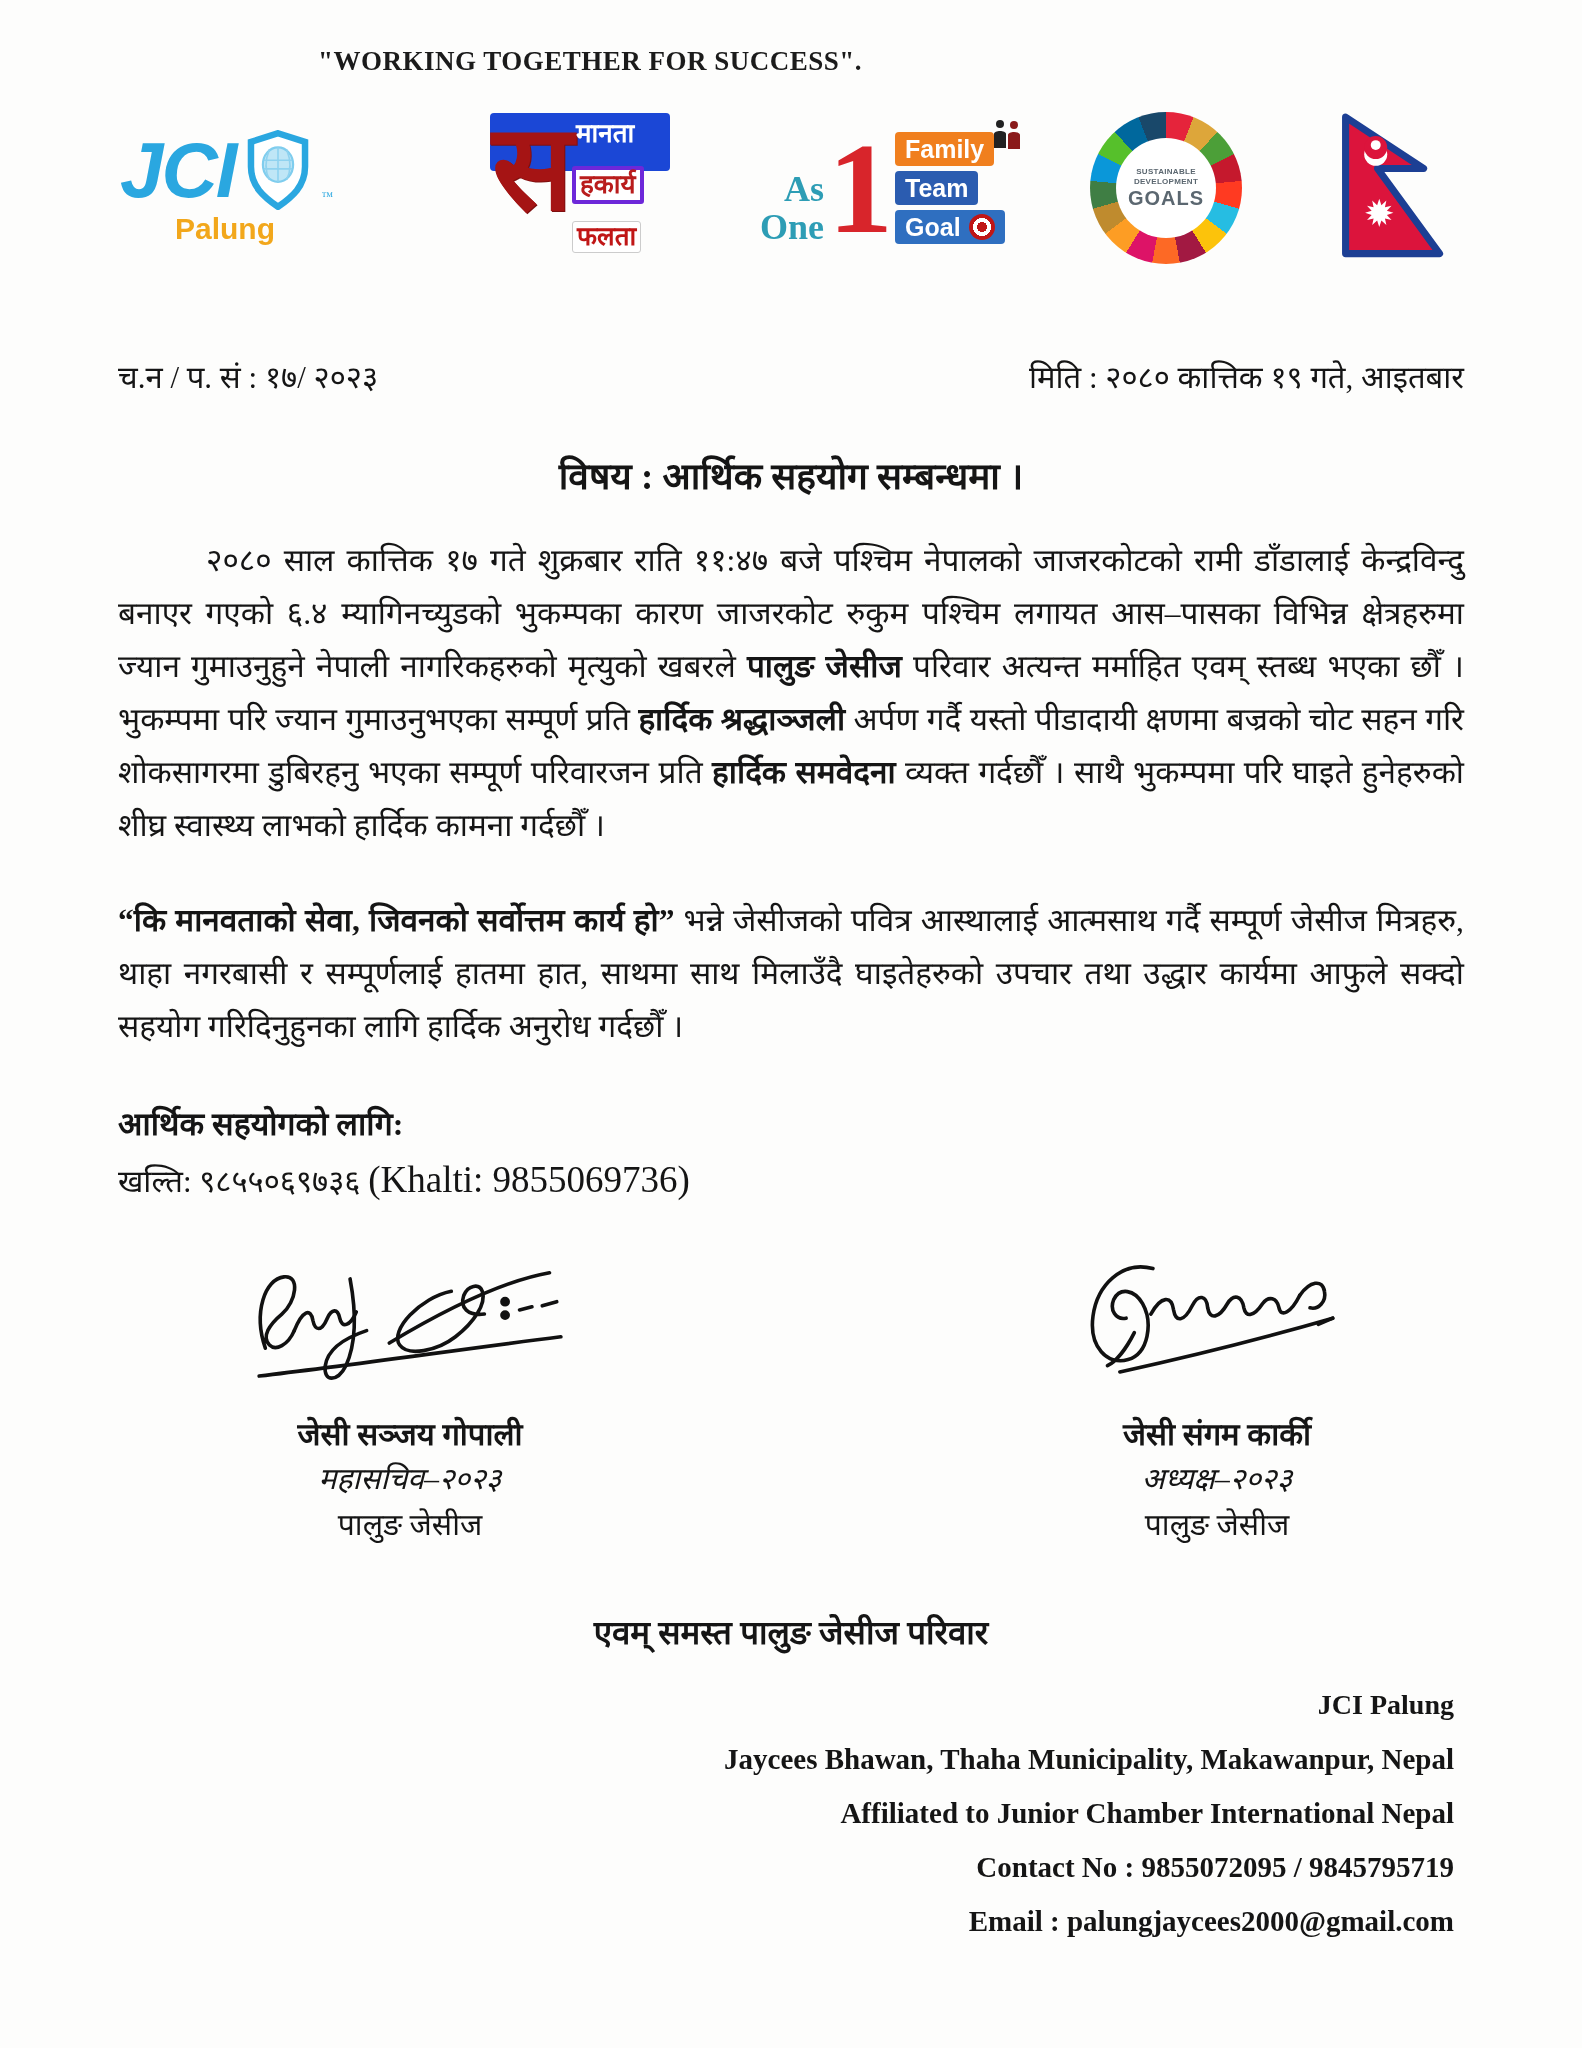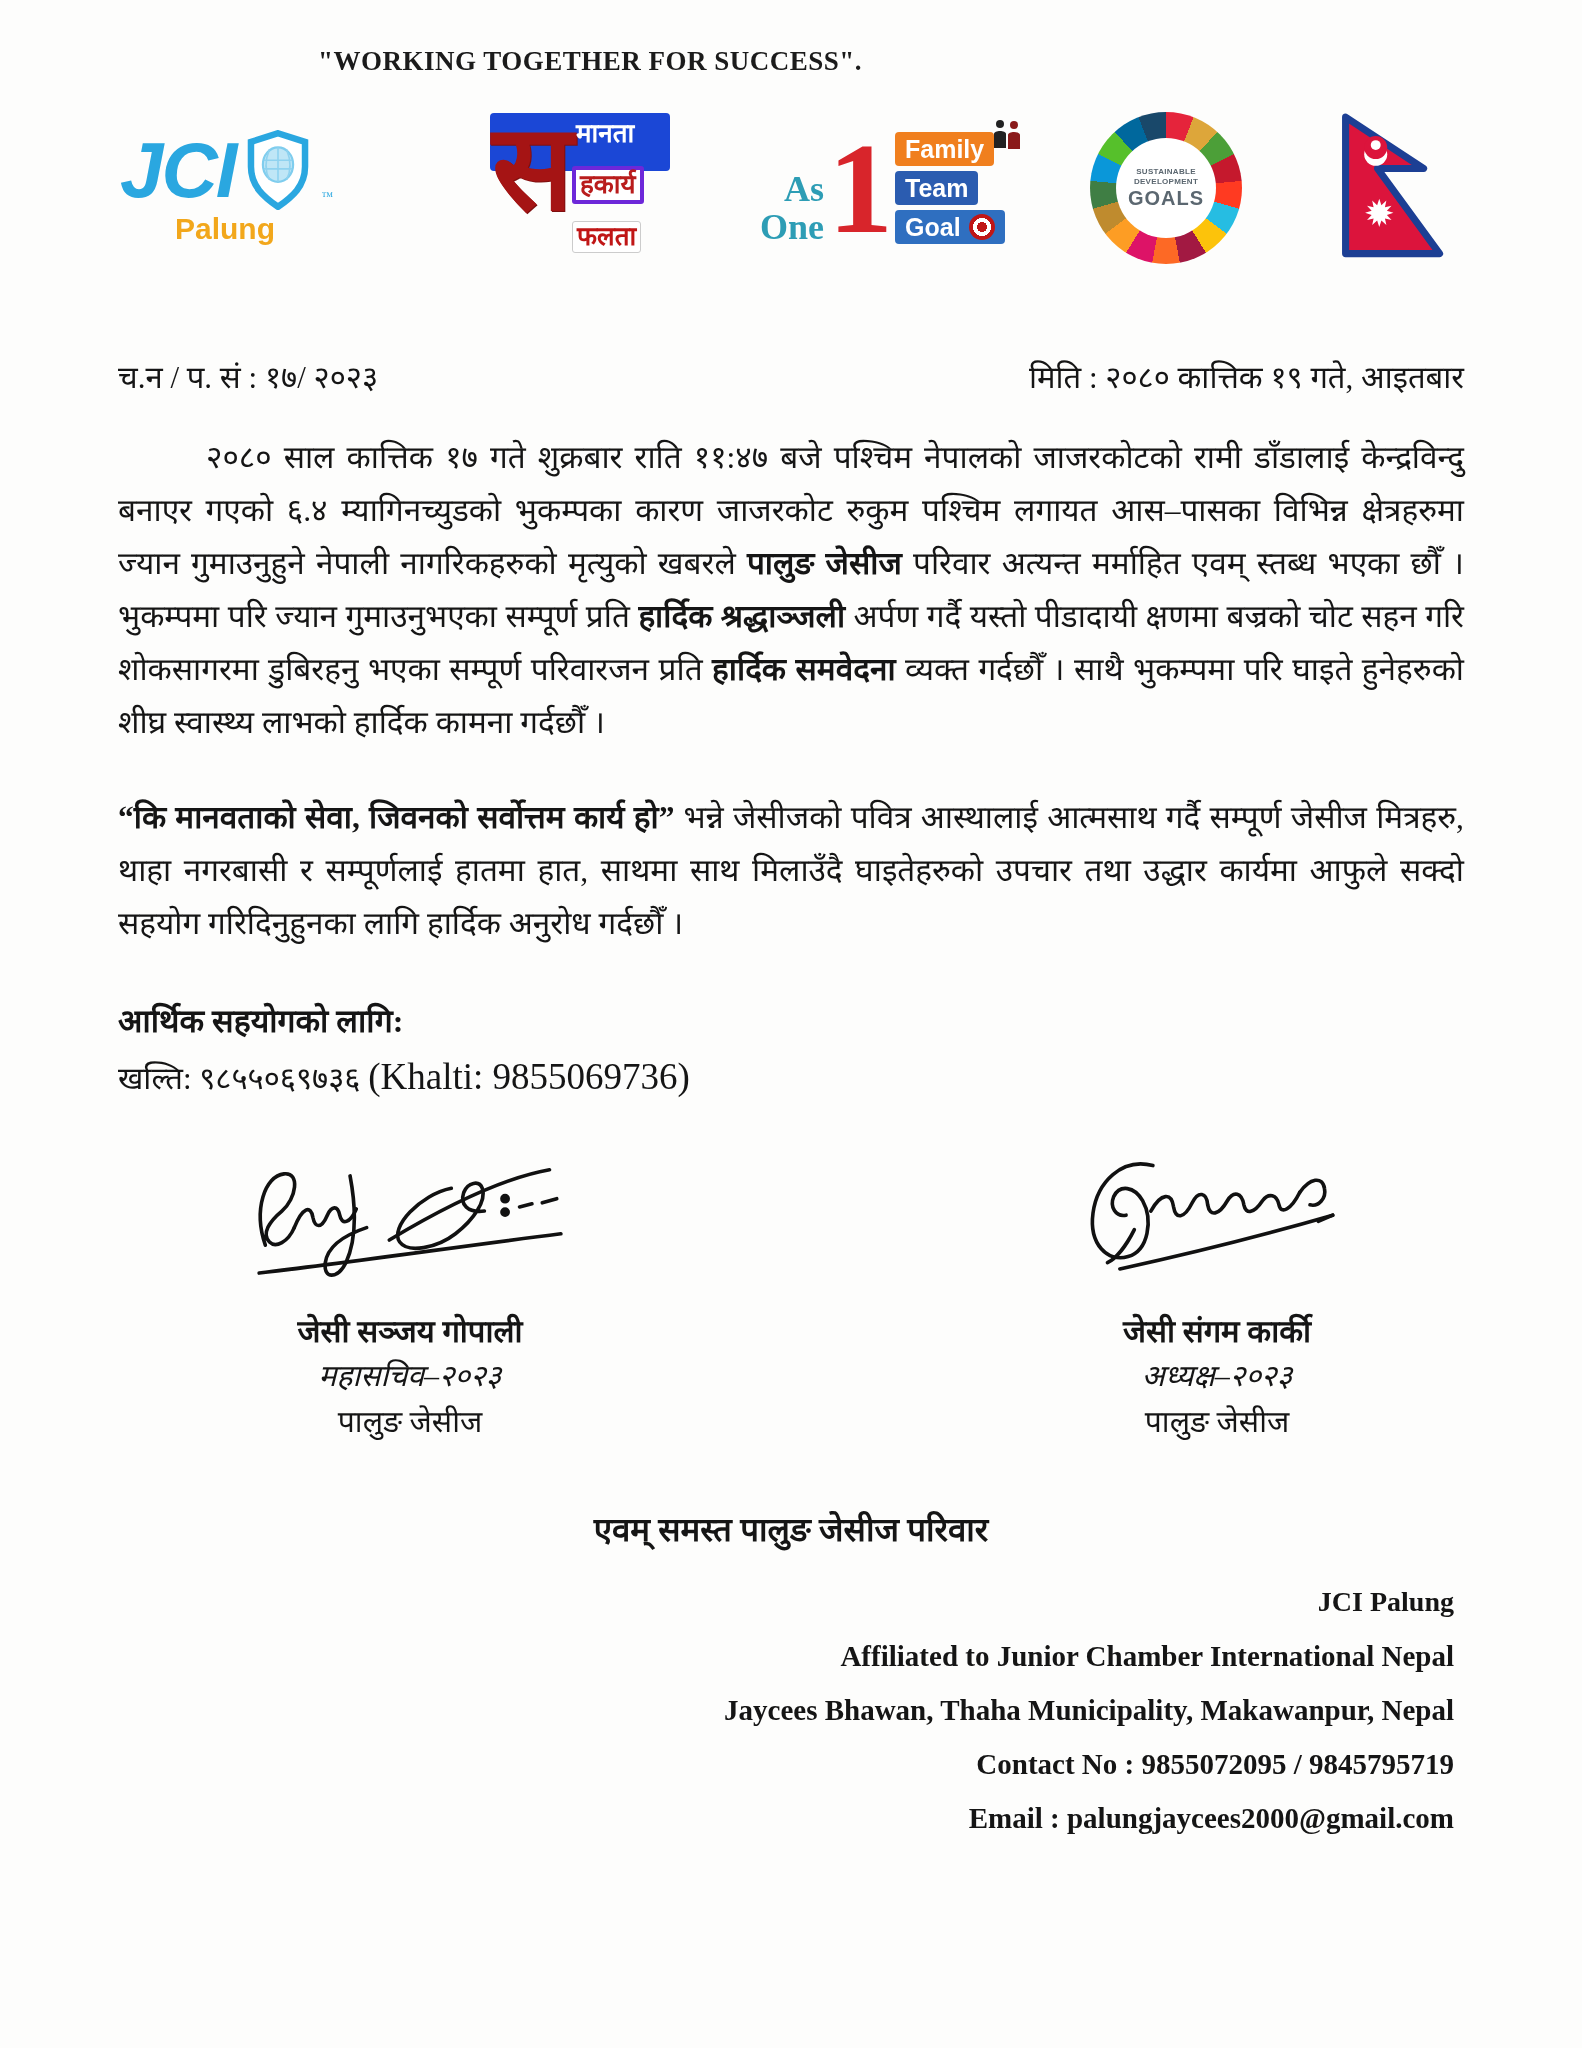--- a/index.html
+++ b/index.html
@@ -212,20 +212,21 @@
         <polygon fill="#ffffff" points="30,58 26.3,59.2 28.9,62 25.2,61.2 26,64.9 23.2,62.3 22,66 20.8,62.3 18,64.9 18.8,61.2 15.1,62 17.7,59.2 14,58 17.7,56.8 15.1,54 18.8,54.8 18,51.1 20.8,53.7 22,50 23.2,53.7 26,51.1 25.2,54.8 28.9,54 26.3,56.8" transform="translate(1,0)"></polygon>
       </svg>
     </div>
   </div>
 
   <div class="ref-row">
     <span>च.न / प. सं  : १७/ २०२३</span>
     <span>मिति : २०८० कात्तिक १९ गते, आइतबार</span>
   </div>
 
+  <div class="subject">विषय : आर्थिक सहयोग सम्बन्धमा ।</div>
 
   <div class="body-text">
     <p class="para indent"><span class="run">२०८० साल कात्तिक १७ गते शुक्रबार राति ११:४७ बजे पश्चिम नेपालको जाजरकोटको रामी डाँडालाई केन्द्रविन्दु बनाएर गएको ६.४ म्यागिनच्युडको भुकम्पका कारण जाजरकोट रुकुम पश्चिम लगायत आस–पासका विभिन्न क्षेत्रहरुमा ज्यान गुमाउनुहुने नेपाली नागरिकहरुको मृत्युको खबरले </span><b class="run">पालुङ जेसीज</b><span class="run"> परिवार अत्यन्त मर्माहित एवम् स्तब्ध भएका छौँ ।  भुकम्पमा परि ज्यान गुमाउनुभएका सम्पूर्ण प्रति </span><b class="run">हार्दिक श्रद्धाञ्जली</b><span class="run"> अर्पण गर्दै यस्तो पीडादायी क्षणमा बज्रको चोट सहन गरि शोकसागरमा डुबिरहनु भएका सम्पूर्ण परिवारजन प्रति </span><b class="run">हार्दिक समवेदना</b><span class="run"> व्यक्त गर्दछौँ । साथै भुकम्पमा परि घाइते हुनेहरुको शीघ्र स्वास्थ्य लाभको हार्दिक कामना गर्दछौँ ।</span></p>
     <p class="para"><b class="run">“कि मानवताको सेवा, जिवनको सर्वोत्तम कार्य हो”</b><span class="run">  भन्ने जेसीजको पवित्र आस्थालाई आत्मसाथ गर्दै सम्पूर्ण जेसीज मित्रहरु, थाहा नगरबासी र सम्पूर्णलाई हातमा हात, साथमा साथ मिलाउँदै घाइतेहरुको उपचार तथा उद्धार कार्यमा आफुले सक्दो सहयोग गरिदिनुहुनका लागि हार्दिक अनुरोध गर्दछौँ ।</span></p>
   </div>
 
   <div class="support">
     <div class="support-heading">आर्थिक सहयोगको लागि:</div>
     <div class="support-line">
       <span>खल्ति:  ९८५५०६९७३६</span>
@@ -264,19 +265,19 @@
       <div class="sig-name">जेसी संगम कार्की</div>
       <div class="sig-role">अध्यक्ष–२०२३</div>
       <div class="sig-org">पालुङ जेसीज</div>
     </div>
   </div>
 
   <div class="closing">एवम् समस्त पालुङ जेसीज परिवार</div>
 
   <div class="footer">
     <div class="footer-line org">JCI Palung</div>
+    <div class="footer-line">Jaycees Bhawan, Thaha Municipality, Makawanpur, Nepal</div>
     <div class="footer-line">Affiliated to Junior Chamber International Nepal</div>
-    <div class="footer-line">Jaycees Bhawan, Thaha Municipality, Makawanpur, Nepal</div>
     <div class="footer-line">Contact No : 9855072095 / 9845795719</div>
     <div class="footer-line">Email : palungjaycees2000@gmail.com</div>
   </div>
 
 </div>
 
 </body></html>

